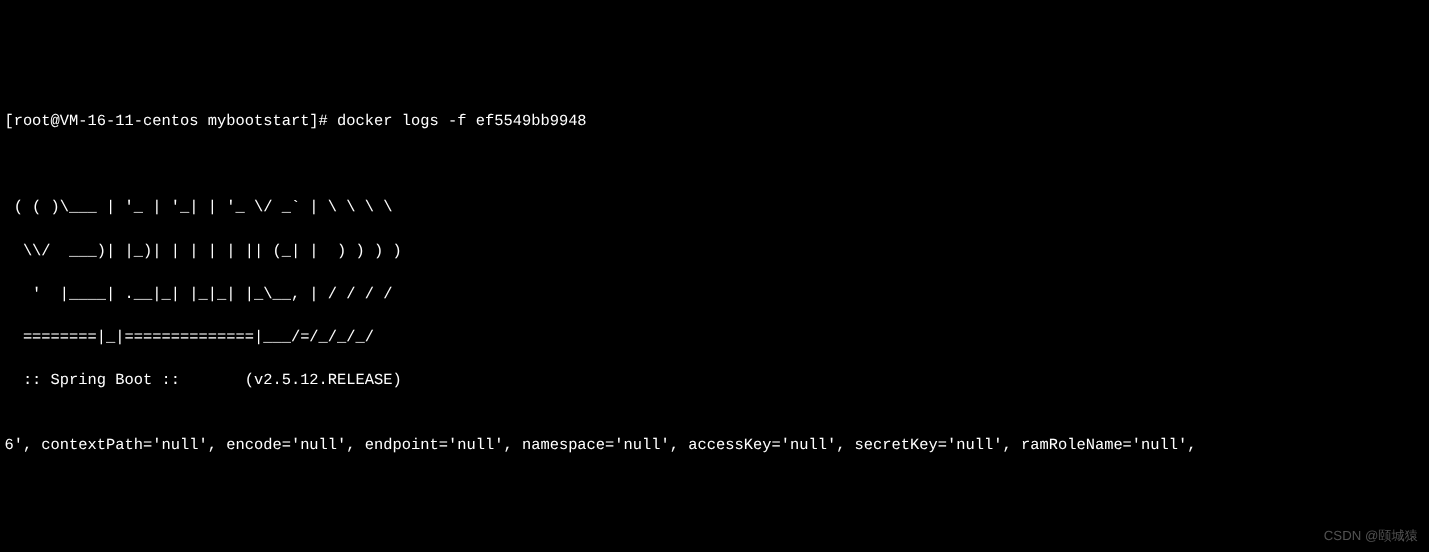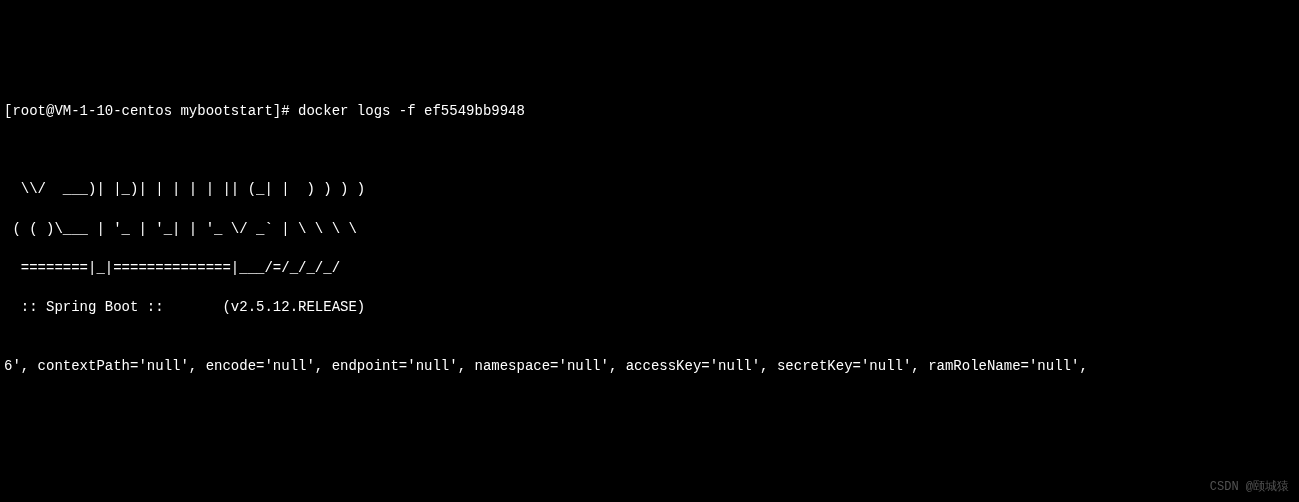--- a/index.html
+++ b/index.html
@@ -26,35 +26,36 @@
     .line {
       display: block;
       white-space: pre;
     }
     .watermark {
       position: absolute;
       bottom: 6px;
       right: 10px;
       color: #888888;
       font-size: 12px;
-      font-family: Liberation Mono, monospace;
+      font-family: Liberation Sans, sans-serif;
       opacity: 0.6;
     }
   </style>
 </head>
 <body>
 
 
 
 <div class="terminal">
-<span class="line">[root@VM-1-10-centos mybootstart]# docker logs -f ef5549bb9948</span>
+<span class="line">[root@VM-16-11-centos mybootstart]# docker logs -f ef5549bb9948</span>
 <span class="line"></span>
 <span class="line"></span>
+<span class="line"> ( ( )\___ | '_ | '_| | '_ \/ _` | \ \ \ \</span>
 <span class="line">  \\/  ___)| |_)| | | | | || (_| |  ) ) ) )</span>
-<span class="line"> ( ( )\___ | '_ | '_| | '_ \/ _` | \ \ \ \</span>
+<span class="line">   '  |____| .__|_| |_|_| |_\__, | / / / /</span>
 <span class="line">  ========|_|==============|___/=/_/_/_/</span>
 <span class="line">  :: Spring Boot ::       (v2.5.12.RELEASE)</span>
 <span class="line"></span>
 <span class="line">6', contextPath='null', encode='null', endpoint='null', namespace='null', accessKey='null', secretKey='null', ramRoleName='null', </span>
 
 
 
 
 
 

